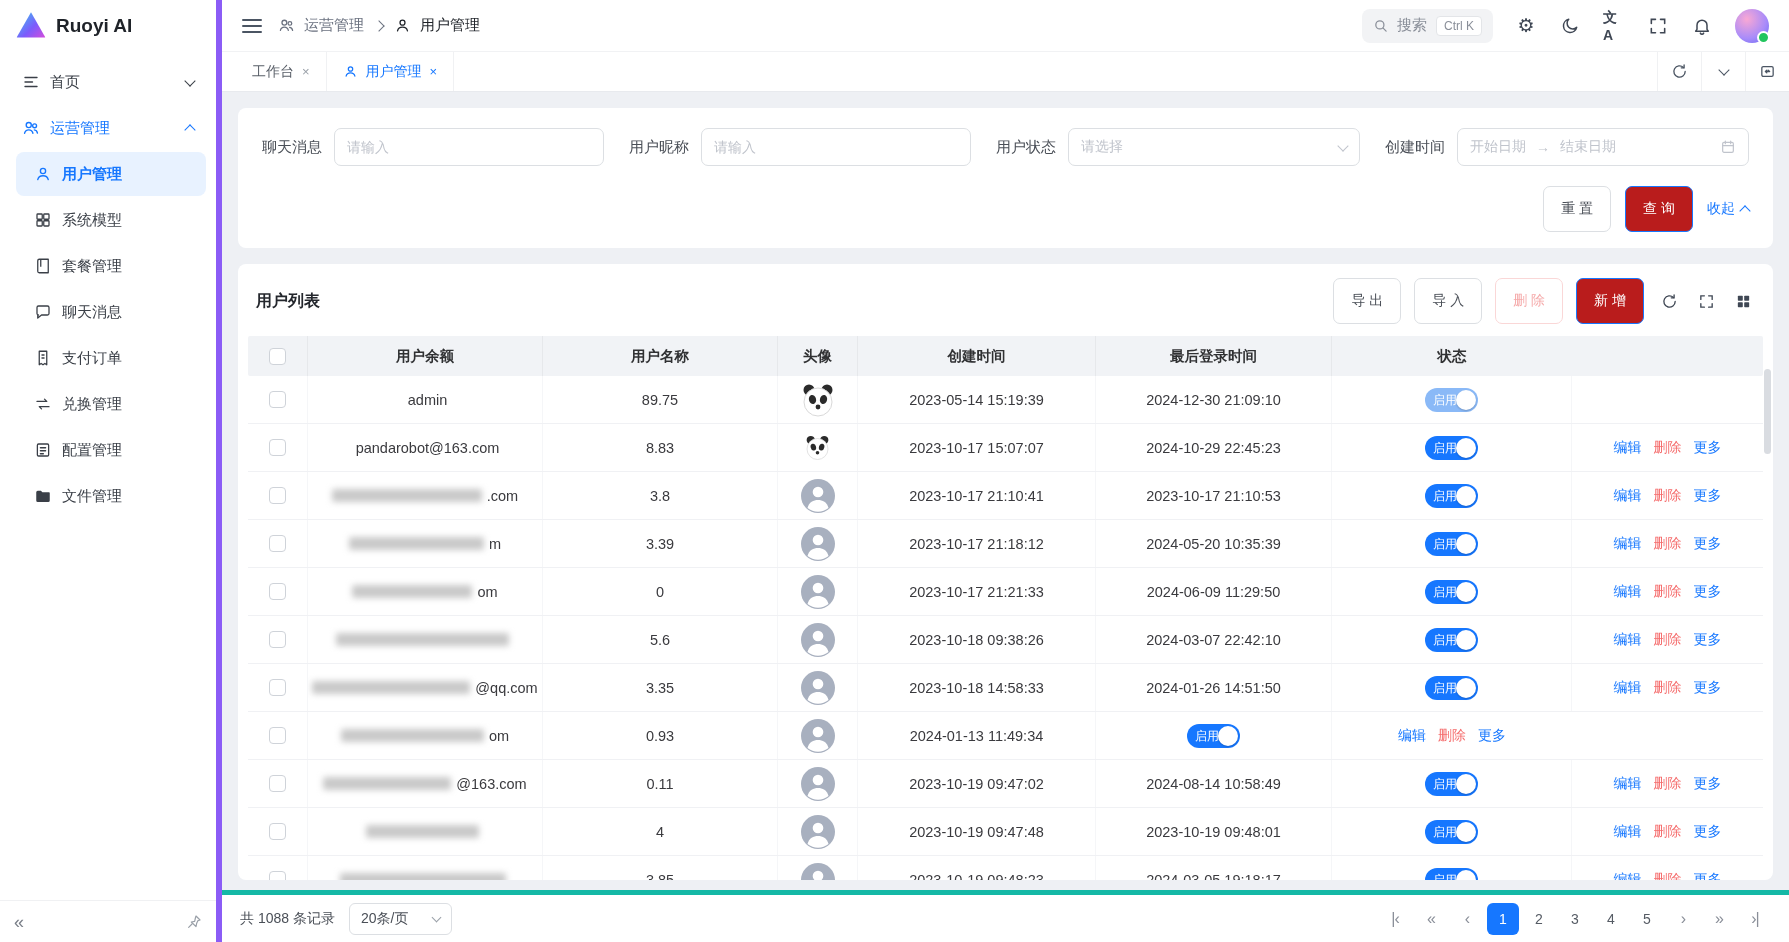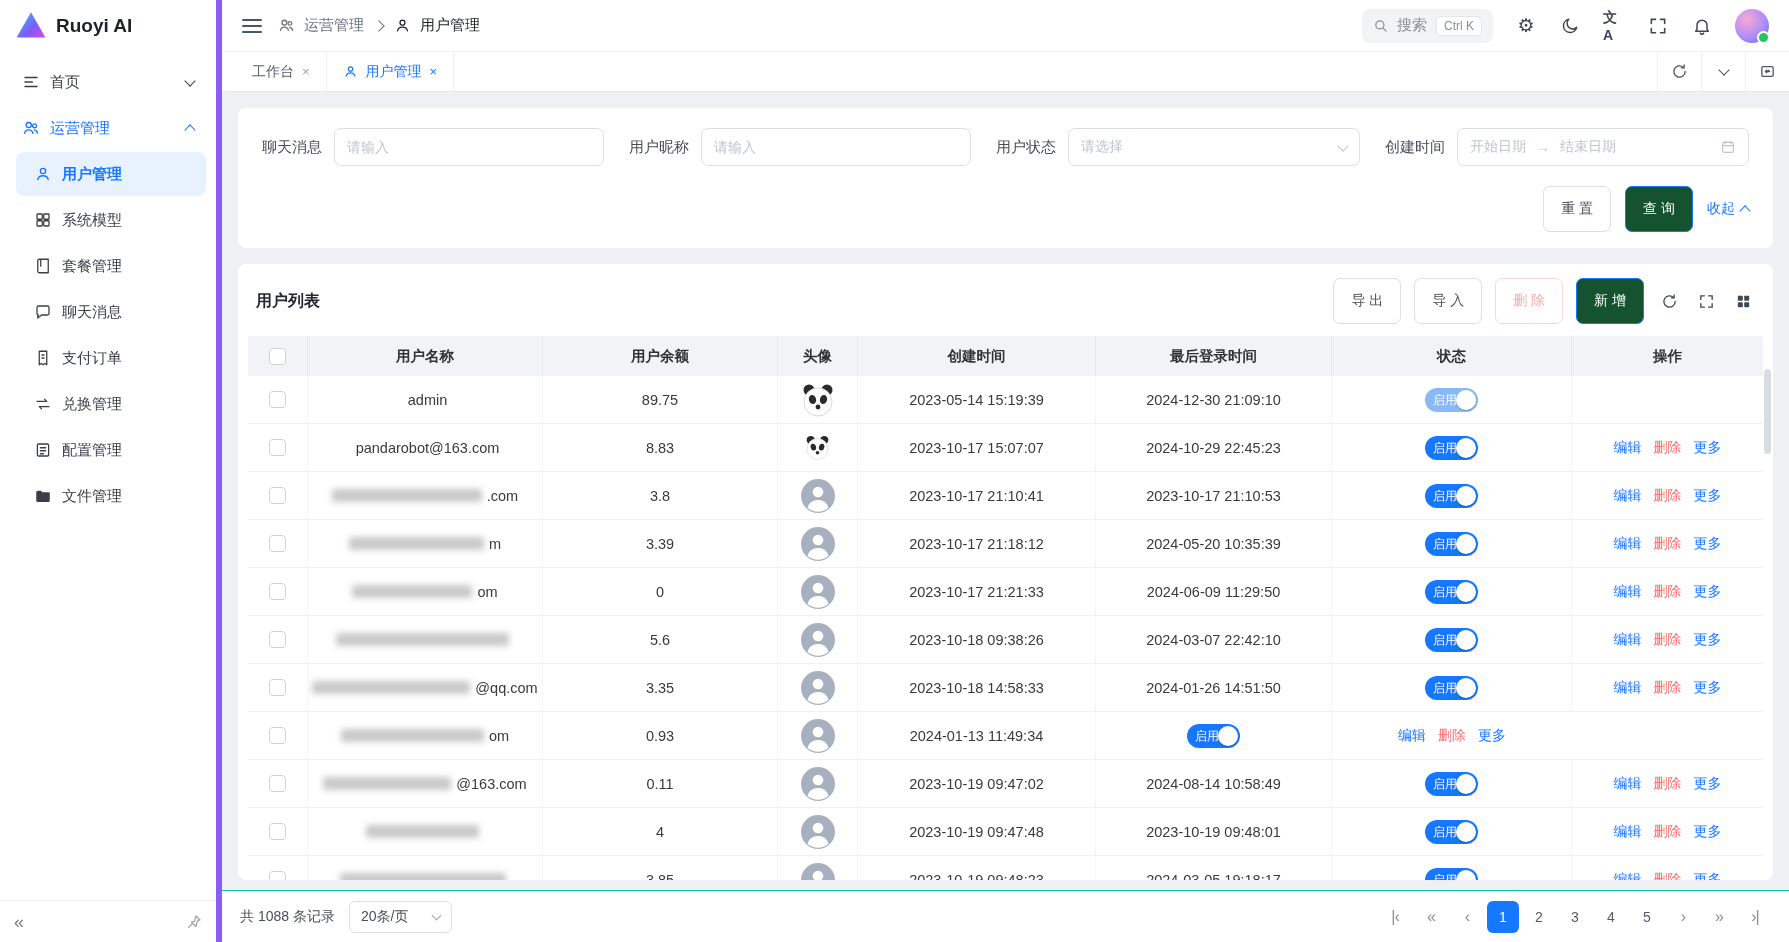--- a/index.html
+++ b/index.html
@@ -64,21 +64,21 @@
   .f-label{color:#4a4f57;white-space:nowrap}
   .f-input{width:270px;height:38px;border:1px solid #dcdfe3;border-radius:7px;padding:0 12px;font-size:14px;color:#333;background:#fff;outline:none;font-family:inherit}
   .f-input::placeholder{color:#c0c4cc}
   .f-select,.f-dates{width:292px;height:38px;border:1px solid #dcdfe3;border-radius:7px;padding:0 12px;display:flex;align-items:center;color:#c0c4cc;background:#fff;font-size:14px;cursor:pointer}
   .f-select .chev{margin-left:auto;color:#c0c4cc}
   .f-dates{gap:10px}
   .f-dates .arrow{color:#c0c4cc}
   .f-dates .cal{margin-left:auto;width:16px;height:16px;color:#c0c4cc}
   .f-actions{display:flex;align-items:center;justify-content:flex-end;gap:14px;margin-top:20px}
   .btn{height:46px;padding:0 17px;border-radius:7px;border:1px solid #dcdfe3;background:#fff;color:#4a4f57;font-size:14px;display:inline-flex;align-items:center;justify-content:center;cursor:pointer;font-family:inherit;white-space:nowrap}
-  .btn.primary{background:#14532d;border-color:#1677ff;color:#fff}
+  .btn.primary{background:#b91c1c;border-color:#1677ff;color:#fff}
   .btn.danger-muted{color:#f5a9a9;border-color:#fad7d7;background:#fff;cursor:not-allowed}
   .collapse-link{display:inline-flex;align-items:center;gap:6px;color:#1677ff;font-size:14px;cursor:pointer}
 
   
   .list-card{flex:1;padding:12px 10px 0;display:flex;flex-direction:column;overflow:hidden;position:relative}
   .list-toolbar{display:flex;align-items:center;padding:2px 8px 12px;flex:none}
   .list-title{font-size:16px;font-weight:600;color:#24272d}
   .toolbar-right{margin-left:auto;display:flex;align-items:center;gap:13px}
   .icon-btn{border:none;background:none;width:24px;height:24px;display:flex;align-items:center;justify-content:center;color:#3f4754;cursor:pointer}
   .icon-btn svg{width:17px;height:17px}
@@ -102,21 +102,21 @@
   .trow.av-small .avatar.panda svg{width:27px;height:27px}
   .switch{width:53px;height:24px;border-radius:12px;background:#1677ff;display:inline-flex;align-items:center;position:relative;padding:0 8px;cursor:pointer}
   .switch-label{color:#fff;font-size:12px;line-height:1}
   .knob{position:absolute;right:2px;top:2px;width:20px;height:20px;border-radius:50%;background:#fff;box-shadow:0 1px 2px rgba(0,0,0,.2)}
   .trow.switch-muted .switch{background:#8ab9f7}
   .op-link{font-size:14px;color:#1677ff;cursor:pointer;text-decoration:none;margin:0 6px;white-space:nowrap}
   .op-link.danger{color:#f56c6c}
   .scroll-thumb{position:absolute;right:2px;top:105px;width:7px;height:85px;background:#d9dce1;border-radius:4px}
 
   
-  .pagefooter{height:52px;background:#fff;border-top:1px solid #14b8a6;display:flex;align-items:center;justify-content:space-between;padding:0 18px;flex:none}
+  .pagefooter{height:52px;background:#fff;border-top:5px solid #14b8a6;display:flex;align-items:center;justify-content:space-between;padding:0 18px;flex:none}
   .pf-left{display:flex;align-items:center;gap:14px;color:#4a4f57;font-size:14px}
   .size-select{height:32px;border:1px solid #dcdfe3;border-radius:6px;padding:0 11px;display:flex;align-items:center;gap:25px;color:#4a4f57;font-size:14px;cursor:pointer}
   .size-select .chev{color:#9aa0a8;width:7px;height:7px}
   .pager{display:flex;align-items:center;gap:4px}
   .page-btn,.nav-btn{min-width:32px;height:32px;border:none;background:transparent;color:#555b64;font-size:14px;border-radius:6px;display:inline-flex;align-items:center;justify-content:center;cursor:pointer;font-family:inherit}
   .nav-btn{color:#8a8f99;font-size:16px;letter-spacing:-1px}
   .page-btn.active{background:#1677ff;color:#fff}
 </style>
 </head>
 <body>
@@ -368,27 +368,26 @@
                   <rect x="13" y="13" width="7" height="7" rx="1"></rect>
                 </svg>
             </button>
           </div>
         </div>
 
         <div class="thead grid-cols">
           <div class="th">
               <span class="checkbox"></span>
             </div>
+          <div class="th">用户余额</div>
           <div class="th">用户名称</div>
-          <div class="th">用户余额</div>
           <div class="th">头像</div>
           <div class="th">创建时间</div>
           <div class="th">最后登录时间</div>
           <div class="th">状态</div>
-          <div class="th">操作</div>
         </div>
 
         <div class="tbody">
   <div class="trow grid-cols av-panda no-ops switch-muted">
     <div class="td">
                 <span class="checkbox"></span>
               </div>
     <div class="td">
 
       <span class="name-text">admin</span>

